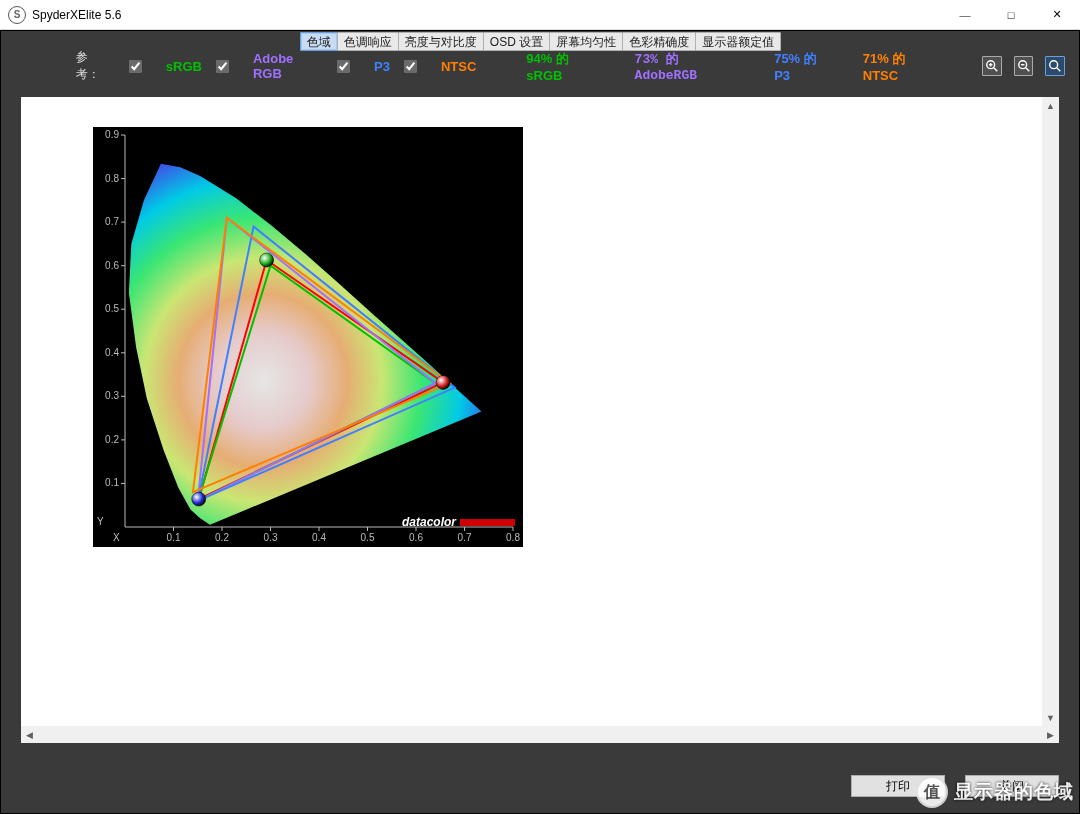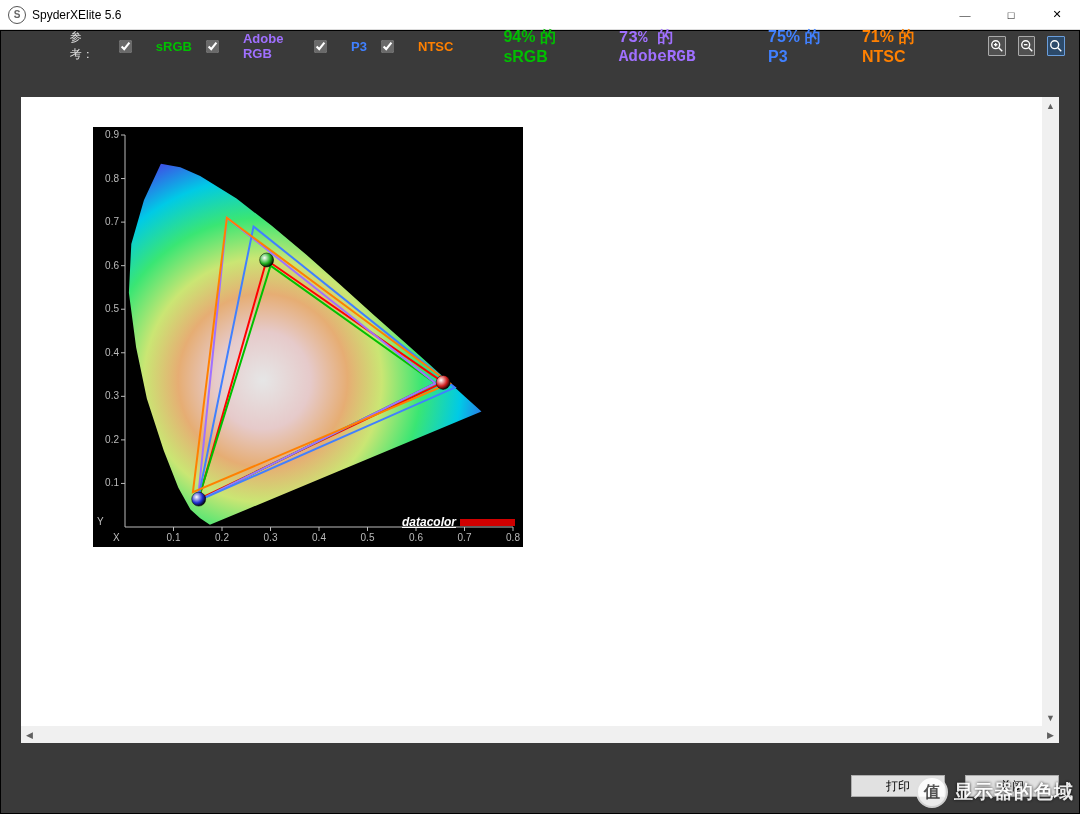--- a/index.html
+++ b/index.html
@@ -44,21 +44,21 @@
               padding:0 14px; color:#ccc; gap:10px; }
   .checkbar .label { color:#ddd; font-size:12px; margin-right:4px; }
   .ck { display:flex; align-items:center; gap:21px; font-size:13px; font-weight:bold; }
   .cb { width:13px; height:13px; accent-color:#6a6a6a; }
   .ck .t-srgb { color:var(--srgb); }
   .ck .t-adobergb { color:var(--adobergb); }
   .ck .t-p3 { color:var(--p3); }
   .ck .t-ntsc { color:var(--ntsc); }
 
   .gapfill { flex:0 0 30px; }
-  .stat { font-size:16px; font-weight:bold; margin-right:18px; }
+  .stat { font-size:13px; font-weight:bold; margin-right:18px; }
   .stat.srgb { color:var(--srgb); }
   .stat.adobergb { color:var(--adobergb);font-family:Liberation Mono, monospace; }
   .stat.p3 { color:var(--p3); }
   .stat.ntsc { color:var(--ntsc); }
   .checkbar .spacer { flex:1; }
 
   .zoombtn { width:20px; height:20px; border:1px solid #aaa; background:#aaa3;
              display:flex; align-items:center; justify-content:center;
              margin-left:2px; border-radius:1px; }
   .zoombtn.active { border-color:#6a9edc; background:#2c4a6a; }
@@ -100,21 +100,21 @@
   .watermark .circ { width:32px; height:32px; border-radius:50%;
        background:#fff; display:flex; align-items:center; justify-content:center;
        font-size:16px; color:#444; border:2px solid #e0e0e0; font-weight:bold; }
   .watermark .txt { font-size:19px; font-weight:bold; color:#fff;
        text-shadow:0 0 3px #000; letter-spacing:1px; }
 
   
   .axistxt { position:absolute; color:#bfbfbf; font-size:10px; }
   .dc-mark { position:absolute; right:8px; bottom:18px; display:flex;
              align-items:center; gap:4px; }
-  .dc-mark span { color:#fff; font-size:12px; font-weight:bold; font-style:italic;text-decoration:underline; }
+  .dc-mark span { color:#fff; font-size:12px; font-weight:bold; font-style:italic; }
   .dc-mark .bar { width:55px; height:7px; background:#d00000; }
 </style>
 </head>
 <body>
 
 <div class="titlebar">
   <div class="icon">S</div>
   <div class="title">SpyderXElite 5.6</div>
   <div class="spacer"></div>
   <div class="sysbtn">
@@ -123,20 +123,29 @@
   <div class="sysbtn">
       <span>□</span>
     </div>
   <div class="sysbtn">
       <span>✕</span>
     </div>
 </div>
 
 <div class="app">
 
+  <div class="tabstrip">
+    <div class="tab active">色域</div>
+    <div class="tab">色调响应</div>
+    <div class="tab">亮度与对比度</div>
+    <div class="tab">OSD 设置</div>
+    <div class="tab">屏幕均匀性</div>
+    <div class="tab">色彩精确度</div>
+    <div class="tab">显示器额定值</div>
+  </div>
 
   <div class="checkbar">
     <span style="width:52px"></span>
     <span class="label">参考：</span>
     <label class="ck">
       <input type="checkbox" class="cb" checked="" style="">
       <span class="t-srgb">sRGB</span>
     </label>
     <label class="ck">
       <input type="checkbox" class="cb" checked="" style="">

